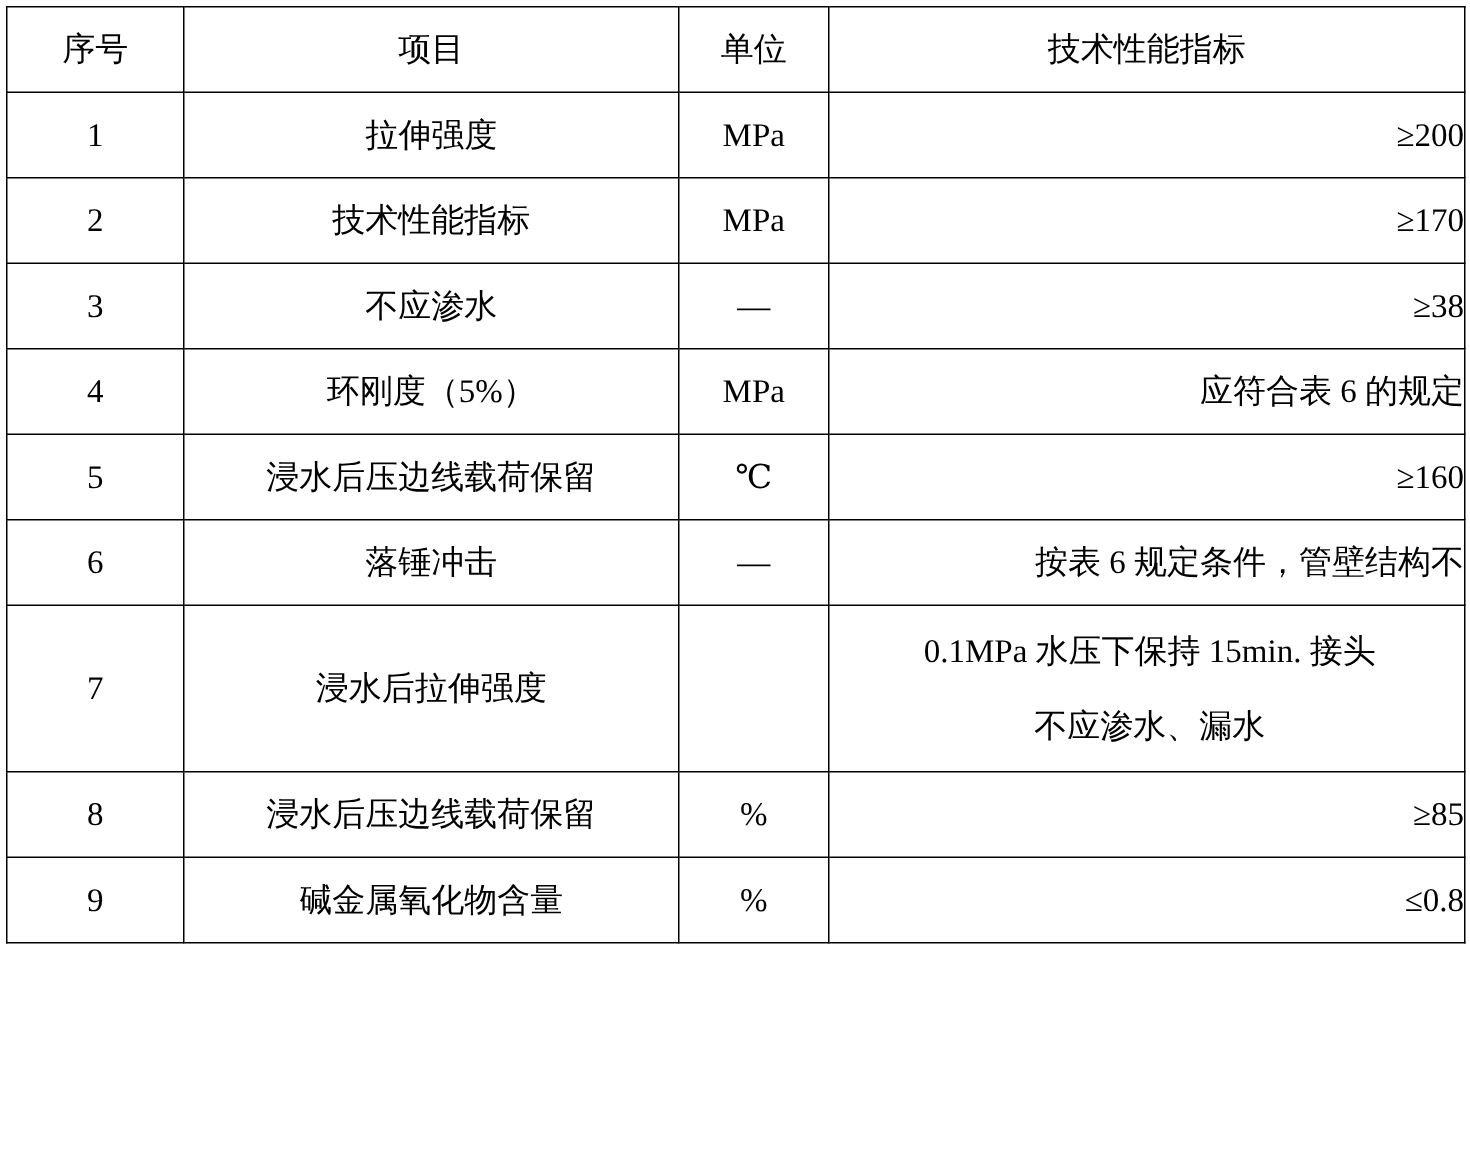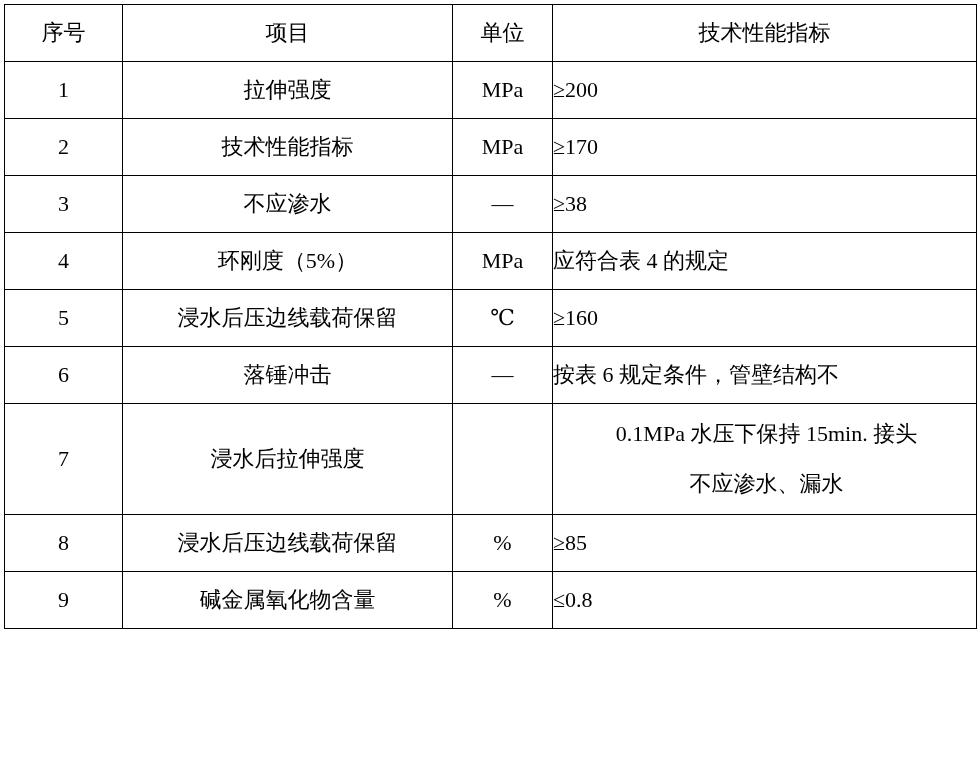--- a/index.html
+++ b/index.html
@@ -38,21 +38,21 @@
   col.c-no    { width: 118px; }
   col.c-item  { width: 330px; }
   col.c-unit  { width: 100px; }
   col.c-index { width: 424px; }
 
   .cell-center {
     text-align: center;
     padding: 8px 4px;
   }
   .cell-left {
-    text-align: left;
+    text-align: right;
     padding: 8px 6px 8px 10px;
   }
   tr.header-row td {
     height: 56px;
   }
   tr.data-row td {
     height: 56px;
   }
   tr.tall-row td {
     height: 110px;
@@ -102,21 +102,21 @@
         <td class="cell-center">3</td>
         <td class="cell-center">不应渗水</td>
         <td class="cell-center">—</td>
         <td class="cell-left">≥38</td>
       </tr>
 
       <tr class="data-row">
         <td class="cell-center">4</td>
         <td class="cell-center">环刚度（5%）</td>
         <td class="cell-center">MPa</td>
-        <td class="cell-left">应符合表 4 的规定</td>
+        <td class="cell-left">应符合表 6 的规定</td>
       </tr>
 
       <tr class="data-row">
         <td class="cell-center">5</td>
         <td class="cell-center">浸水后压边线载荷保留</td>
         <td class="cell-center">℃</td>
         <td class="cell-left">≥160</td>
       </tr>
 
       <tr class="data-row">

